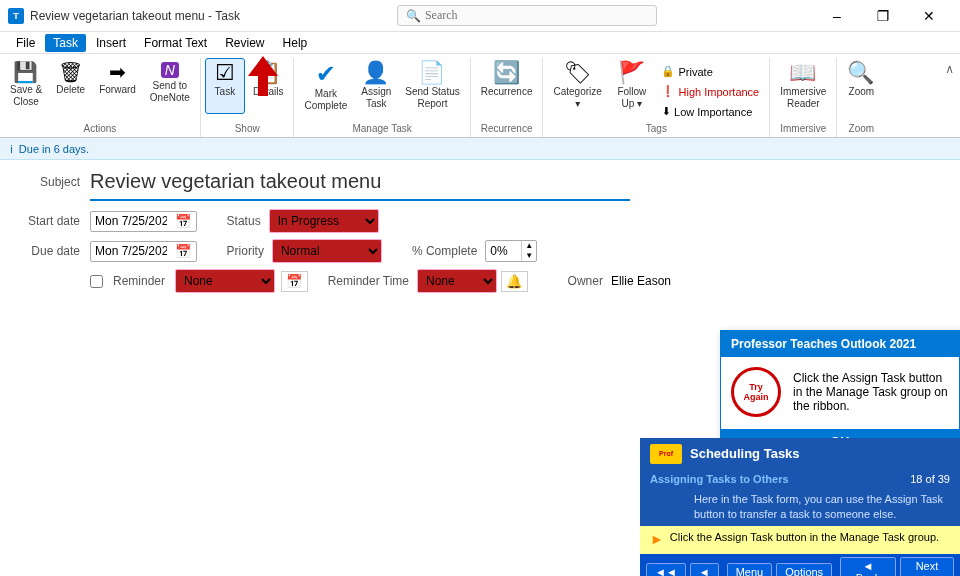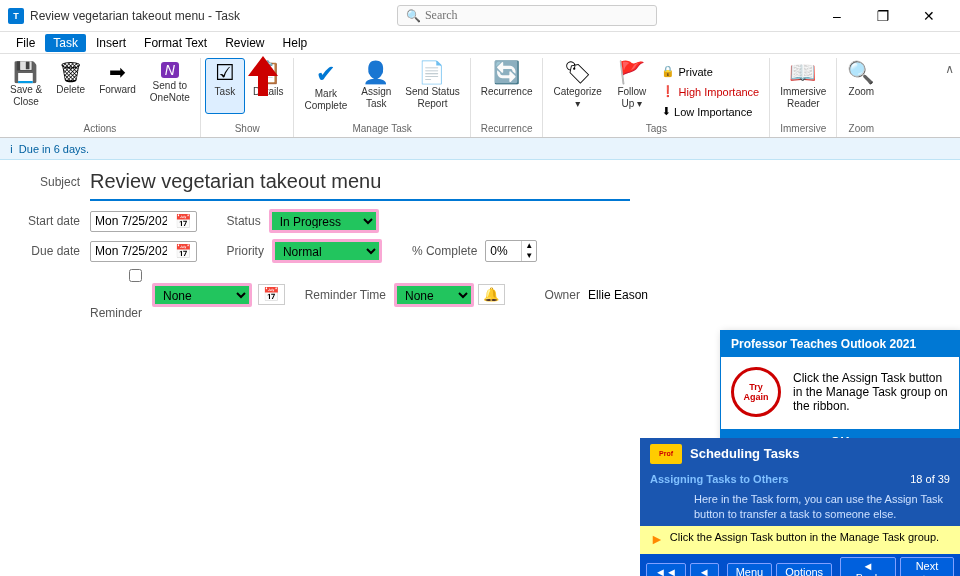--- a/index.html
+++ b/index.html
@@ -68,23 +68,23 @@
       display: flex; align-items: center; gap: 6px;
     }
 
     
     .task-form { background: white; padding: 10px 20px; flex: 1; position: relative; }
     .form-row { display: flex; align-items: center; margin-bottom: 6px; }
     .form-label { width: 70px; font-size: 12px; color: #555; text-align: right; padding-right: 10px; }
     .form-input-date { display: flex; align-items: center; border: 1px solid #ababab; border-radius: 2px; background: white; }
     .form-input-date input { border: none; background: transparent; padding: 2px 4px; font-size: 12px; width: 80px; outline: none; }
     .date-btn { padding: 2px 4px; border: none; background: transparent; cursor: pointer; color: #666; }
-    .form-select { border: 3px solid #f9a8d4; border-radius: 2px; padding: 2px 4px; font-size: 12px; height: 24px; background: #22c55e; }
+    .form-select { border: 1px solid #f9a8d4; border-radius: 2px; padding: 2px 4px; font-size: 12px; height: 24px; background: #b91c1c; }
     .form-col-label { font-size: 12px; color: #555; margin-right: 8px; white-space: nowrap; }
-    .checkbox-label { display: flex; align-items: flex-end; gap: 24px; font-size: 12px; color: #555; flex-direction: column; }
+    .checkbox-label { display: flex; align-items: flex-end; gap: 10px; font-size: 12px; color: #555; }
     .percent-input { display: flex; align-items: center; border: 1px solid #ababab; border-radius: 2px; background: white; }
     .percent-input input { border: none; background: transparent; padding: 2px 4px; font-size: 12px; width: 35px; outline: none; }
     .spin-btns { display: flex; flex-direction: column; border-left: 1px solid #ccc; }
     .spin-btn { font-size: 8px; padding: 0 3px; cursor: pointer; border: none; background: transparent; line-height: 1.2; }
 
     
     .popup-panel {
       position: absolute; top: 170px; right: 0;
       width: 240px; background: white;
       border: 1px solid #0078d4; box-shadow: 2px 2px 8px rgba(0,0,0,0.2);

